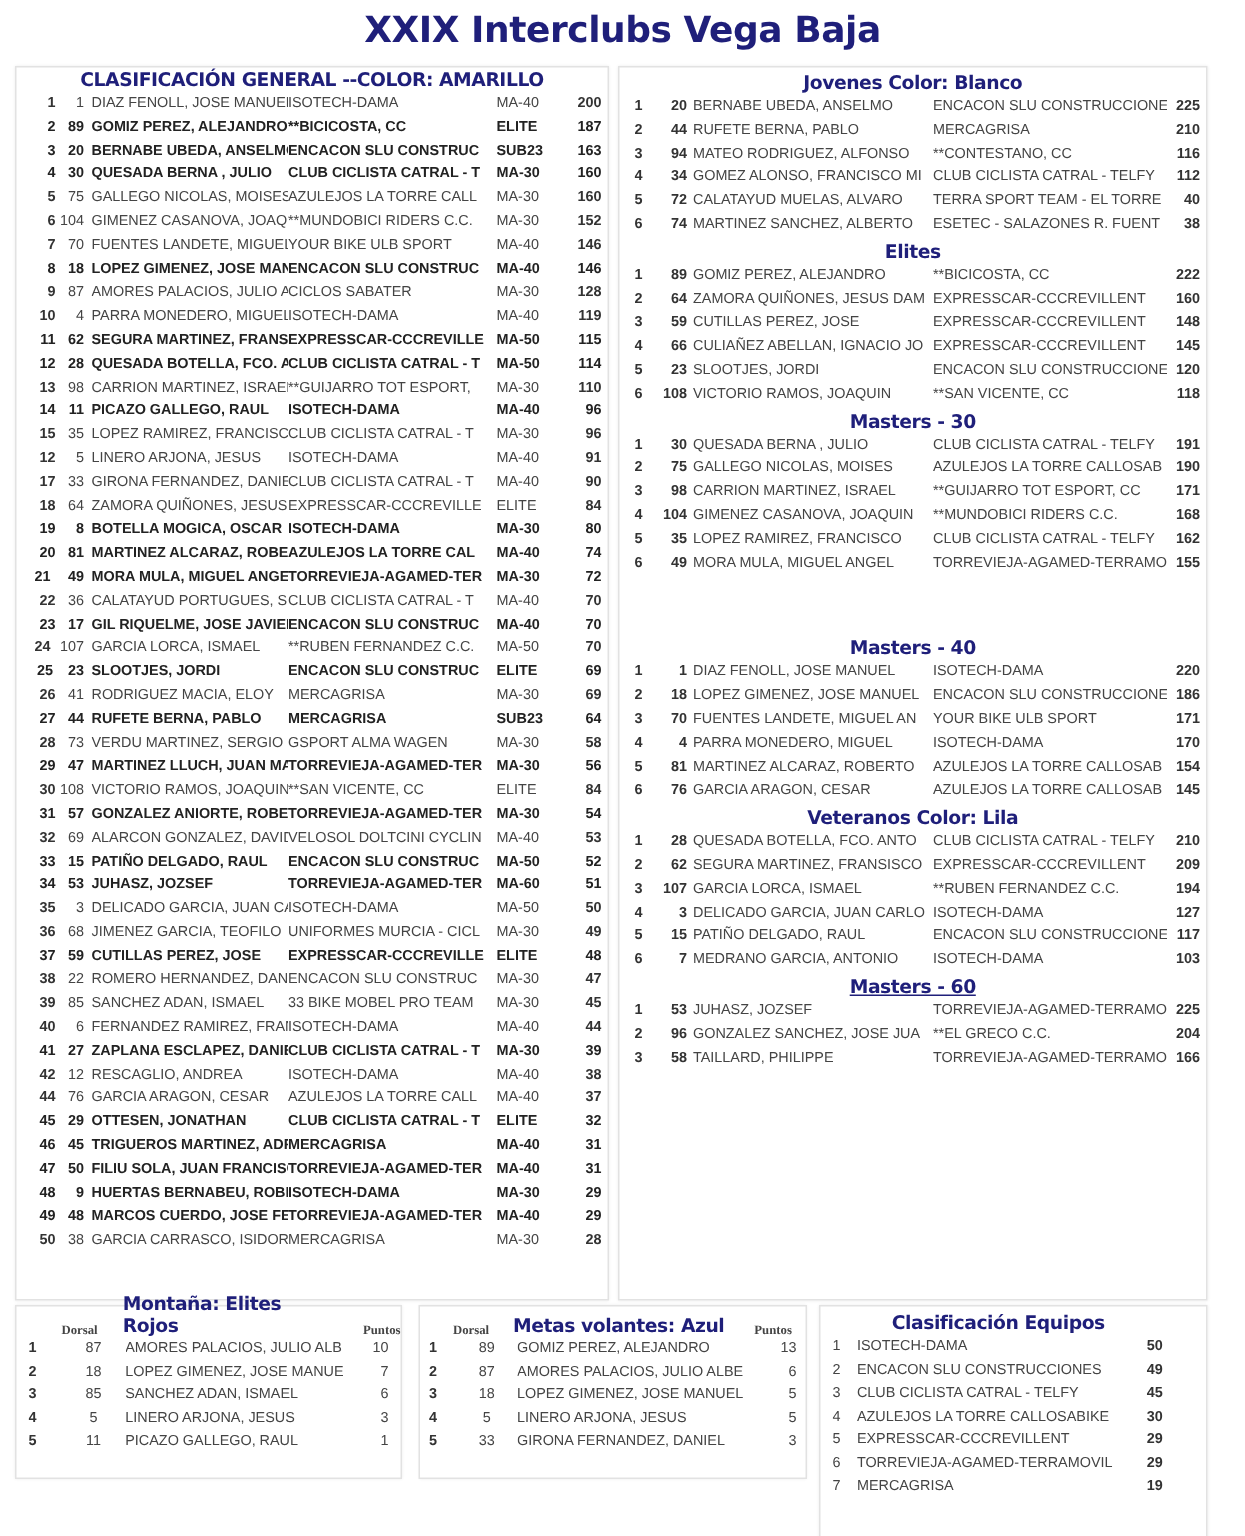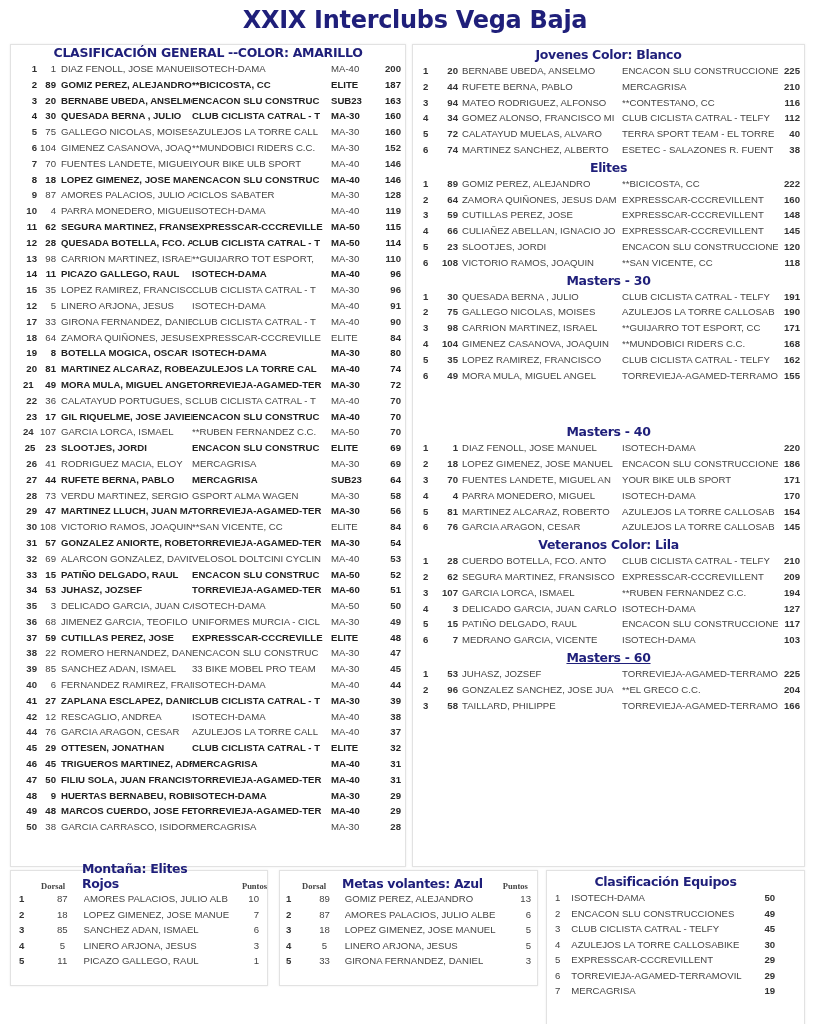--- a/index.html
+++ b/index.html
@@ -663,21 +663,21 @@
           <col style="width:17px">
           <col style="width:22px">
           <col style="width:160px">
           <col style="width:156px">
           <col style="width:22px">
         </colgroup>
         <tbody>
           <tr>
             <td class="pos">1</td>
             <td class="dor" style="text-align: right; padding-right: 4px;">28</td>
-            <td>CUERDO BOTELLA, FCO. ANTO</td>
+            <td>QUESADA BOTELLA, FCO. ANTO</td>
             <td>CLUB CICLISTA CATRAL - TELFY</td>
             <td class="pts">210</td>
           </tr>
           <tr>
             <td class="pos">2</td>
             <td class="dor" style="text-align: right; padding-right: 4px;">62</td>
             <td>SEGURA MARTINEZ, FRANSISCO</td>
             <td>EXPRESSCAR-CCCREVILLENT</td>
             <td class="pts">209</td>
           </tr>
@@ -698,21 +698,21 @@
           <tr>
             <td class="pos">5</td>
             <td class="dor" style="text-align: right; padding-right: 4px;">15</td>
             <td>PATIÑO DELGADO, RAUL</td>
             <td>ENCACON SLU CONSTRUCCIONE</td>
             <td class="pts">117</td>
           </tr>
           <tr>
             <td class="pos">6</td>
             <td class="dor" style="text-align: right; padding-right: 4px;">7</td>
-            <td>MEDRANO GARCIA, VICENTE</td>
+            <td>MEDRANO GARCIA, ANTONIO</td>
             <td>ISOTECH-DAMA</td>
             <td class="pts">103</td>
           </tr>
         </tbody>
       </table>
       <div class="box-head sec-head" style="height: 17px; line-height: 17px; text-decoration: underline;">Masters - 60</div>
       <table>
         <colgroup>
           <col style="width:17px">
           <col style="width:22px">

